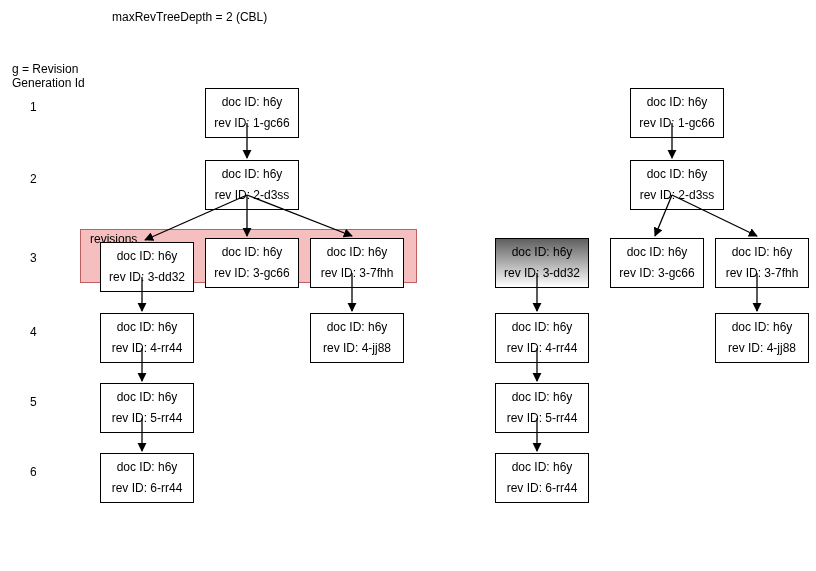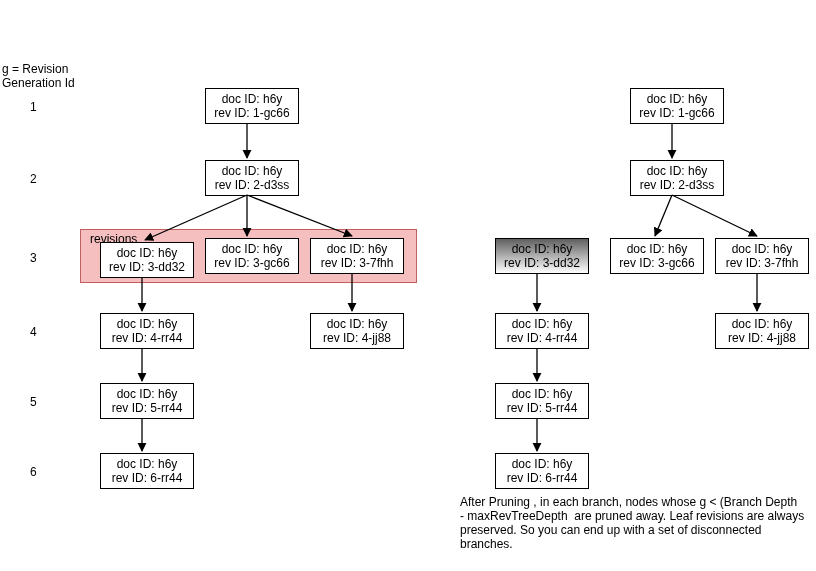--- a/index.html
+++ b/index.html
@@ -1,29 +1,30 @@
 <!DOCTYPE html>
 <html><head>
 <meta charset="utf-8">
 <style>
   html,body{margin:0;padding:0;font-family:Helvetica,Arial,sans-serif;font-size:12px;color:#000;background:#fff}
   .canvas{position:relative;width:816px;height:571px}
   .txt{position:absolute;white-space:pre}
-  .node{position:absolute;border:1px solid #000;background:#fff;text-align:center;padding:3px 6px;line-height:14px}
+  .node{position:absolute;border:1px solid #000;background:#fff;text-align:center;padding:3px 6px;line-height:21px}
   .node.tomb{background:linear-gradient(#5f5f5f,#fff)}
   .conflict{position:absolute;background:#f6bfbf;border:1px solid #c05f5f}
   .conflict-label{position:absolute;font-size:12px}
   .arrow{stroke:#000;stroke-width:1.3;fill:none;marker-end:url(#ah)}
 </style>
 </head>
 <body>
 <div class="canvas">
 
+<div class="txt" style="left:112px;top:10px">maxRevTreeDepth = 2 (CBL)</div>
 
-<div class="txt" style="left:2px;top:62px">g = Revision
+<div class="txt" style="left:12px;top:62px">g = Revision
 Generation Id</div>
 
 <div class="txt" style="left:30px;top:100px">1</div>
 <div class="txt" style="left:30px;top:172px">2</div>
 <div class="txt" style="left:30px;top:251px">3</div>
 <div class="txt" style="left:30px;top:325px">4</div>
 <div class="txt" style="left:30px;top:395px">5</div>
 <div class="txt" style="left:30px;top:465px">6</div>
 
 <div class="conflict" style="left:80px;top:229px;width:335px;height:52px"></div>
@@ -60,24 +61,20 @@
 rev ID: 3-7fhh</span></div>
 <div class="node" style="left:495px;top:313px;width:80px"><span style="white-space: pre;">doc ID: h6y
 rev ID: 4-rr44</span></div>
 <div class="node" style="left:715px;top:313px;width:80px"><span style="white-space: pre;">doc ID: h6y
 rev ID: 4-jj88</span></div>
 <div class="node" style="left:495px;top:383px;width:80px"><span style="white-space: pre;">doc ID: h6y
 rev ID: 5-rr44</span></div>
 <div class="node" style="left:495px;top:453px;width:80px"><span style="white-space: pre;">doc ID: h6y
 rev ID: 6-rr44</span></div>
 
-<div class="txt" style="left:460px;top:495px;width:350px">After Pruning , in each branch, nodes whose g &lt; (Branch Depth
-- maxRevTreeDepth  are pruned away. Leaf revisions are always
-preserved. So you can end up with a set of disconnected
-branches.</div>
 
 <svg width="816" height="571" style="position:absolute;left:0;top:0;pointer-events:none">
   <defs>
     <marker id="ah" viewBox="0 0 10 10" refX="9" refY="5" markerWidth="7" markerHeight="7" orient="auto-start-reverse">
       <path d="M0,0 L10,5 L0,10 z" fill="#000"></path>
     </marker>
   </defs>
 
   <line class="arrow" x1="247" y1="123" x2="247" y2="158"></line>
   <line class="arrow" x1="247" y1="195" x2="145" y2="240"></line>

